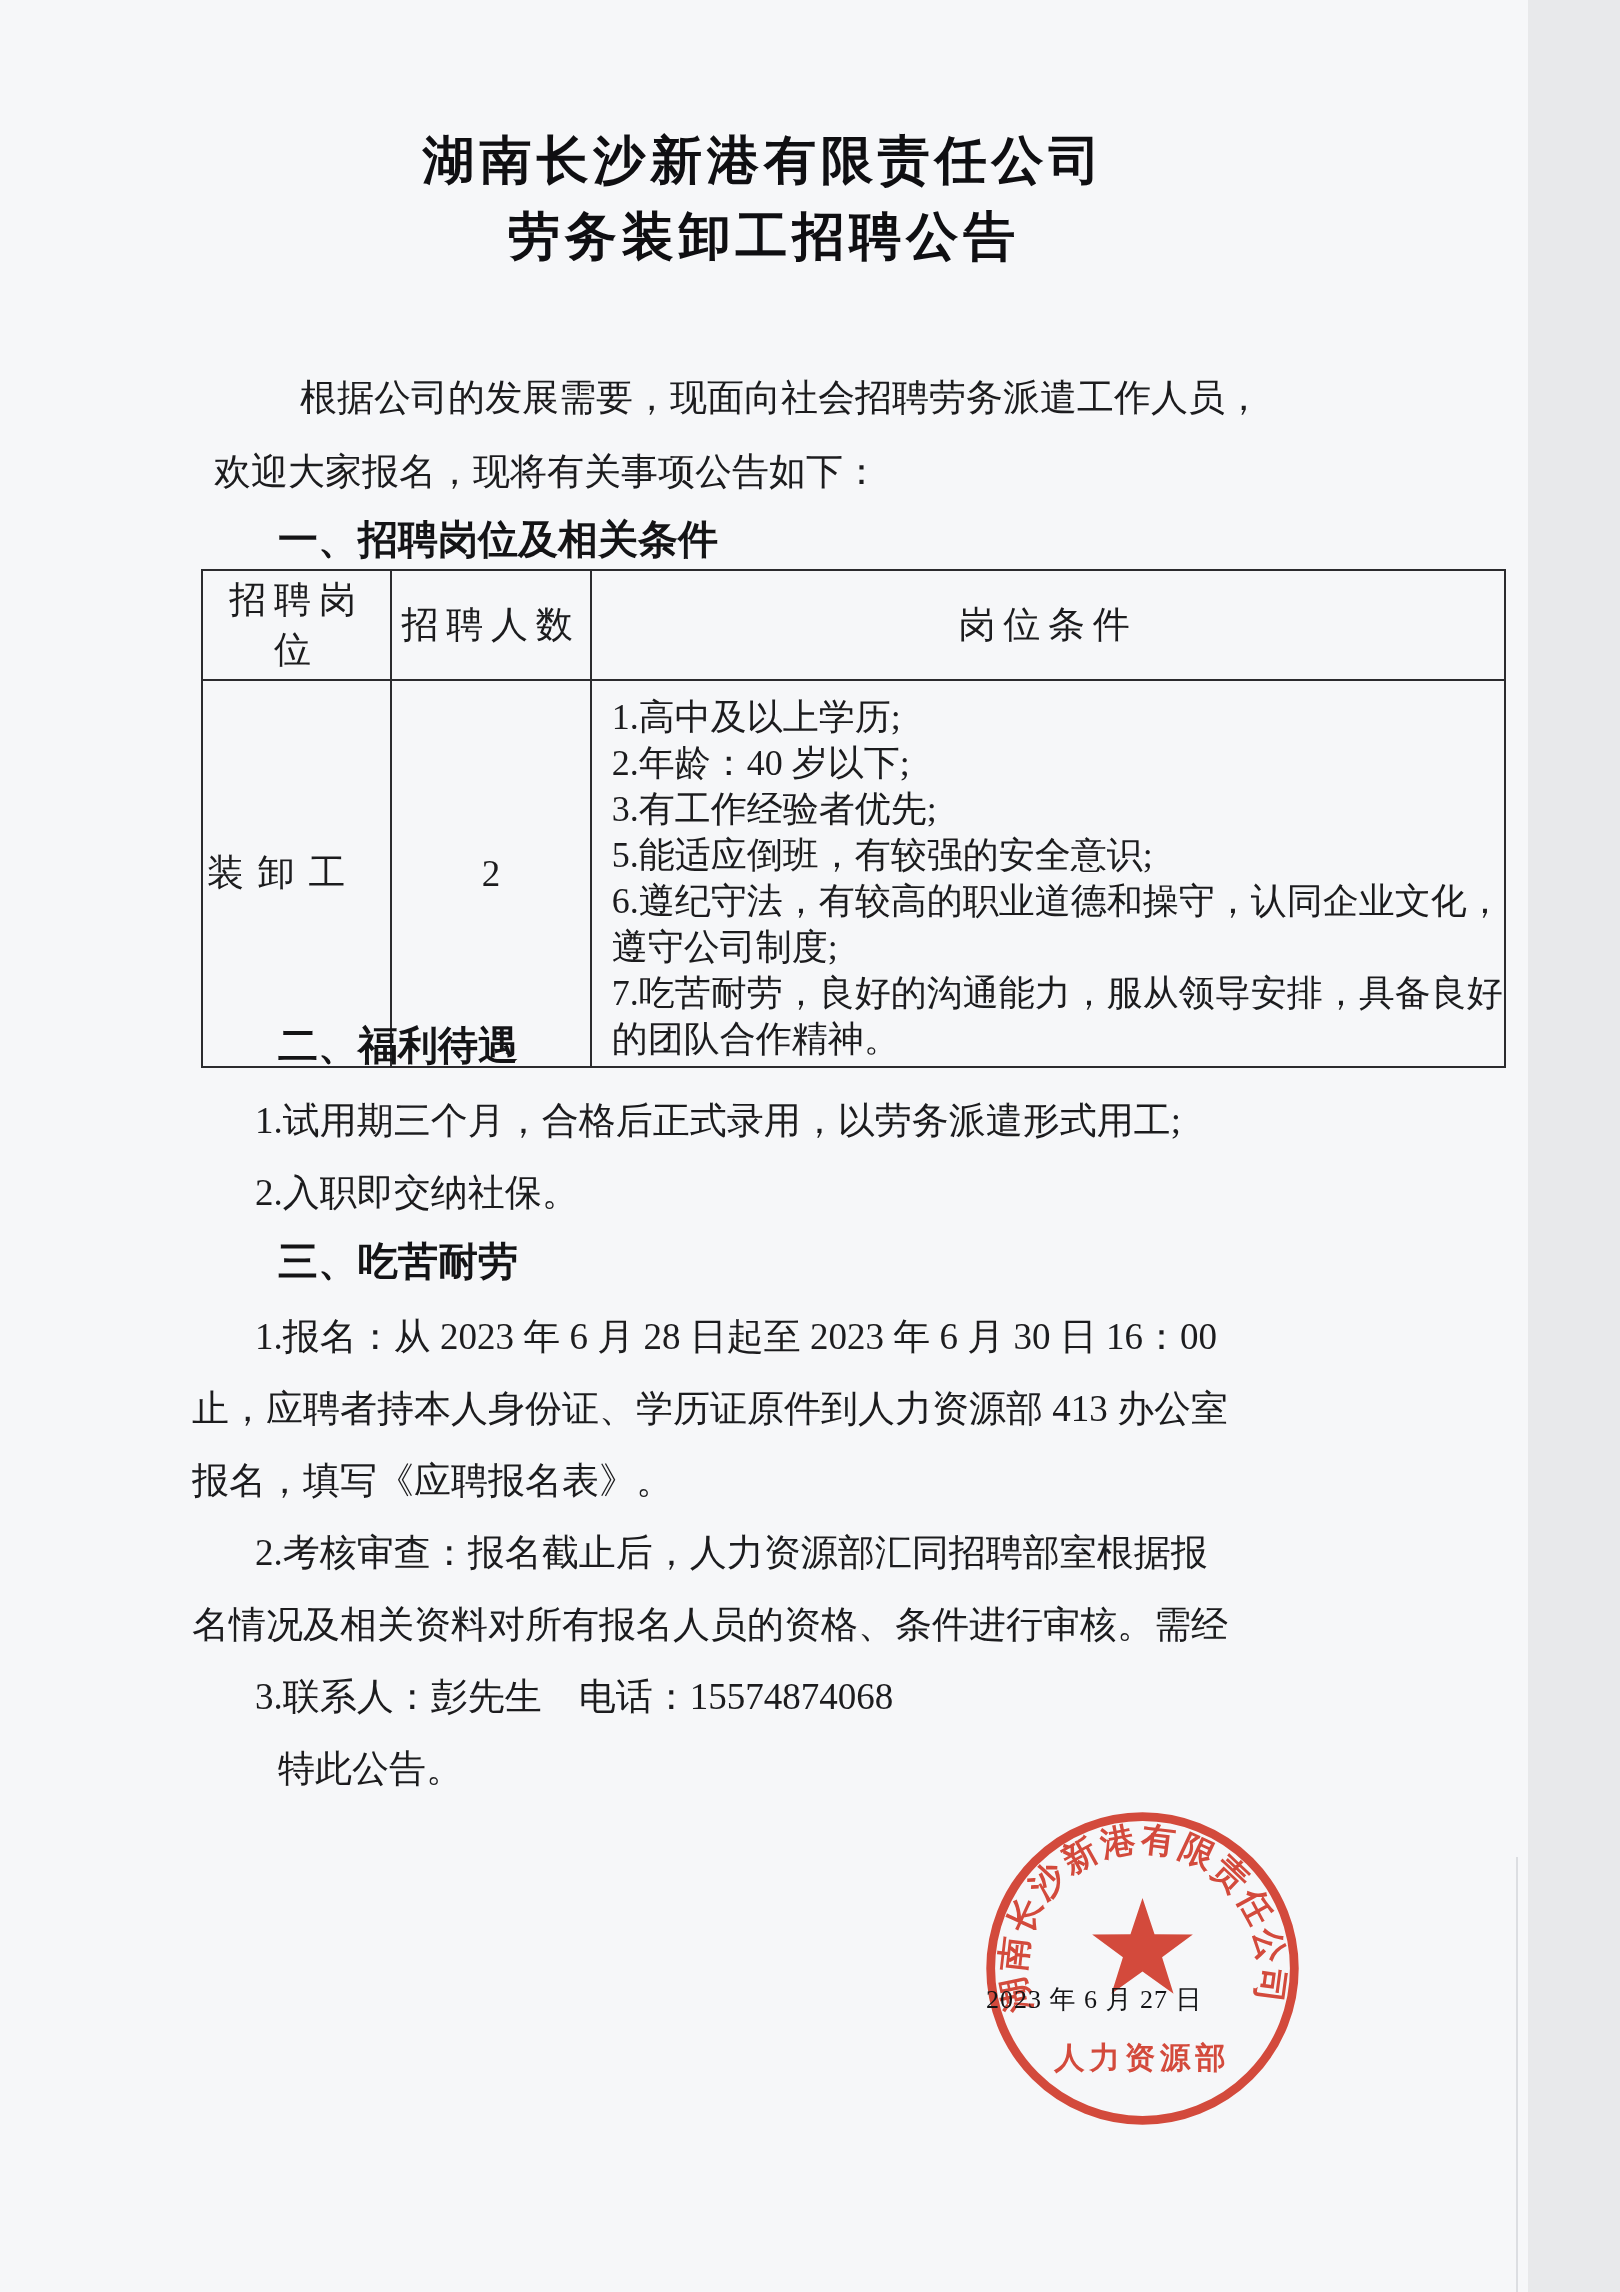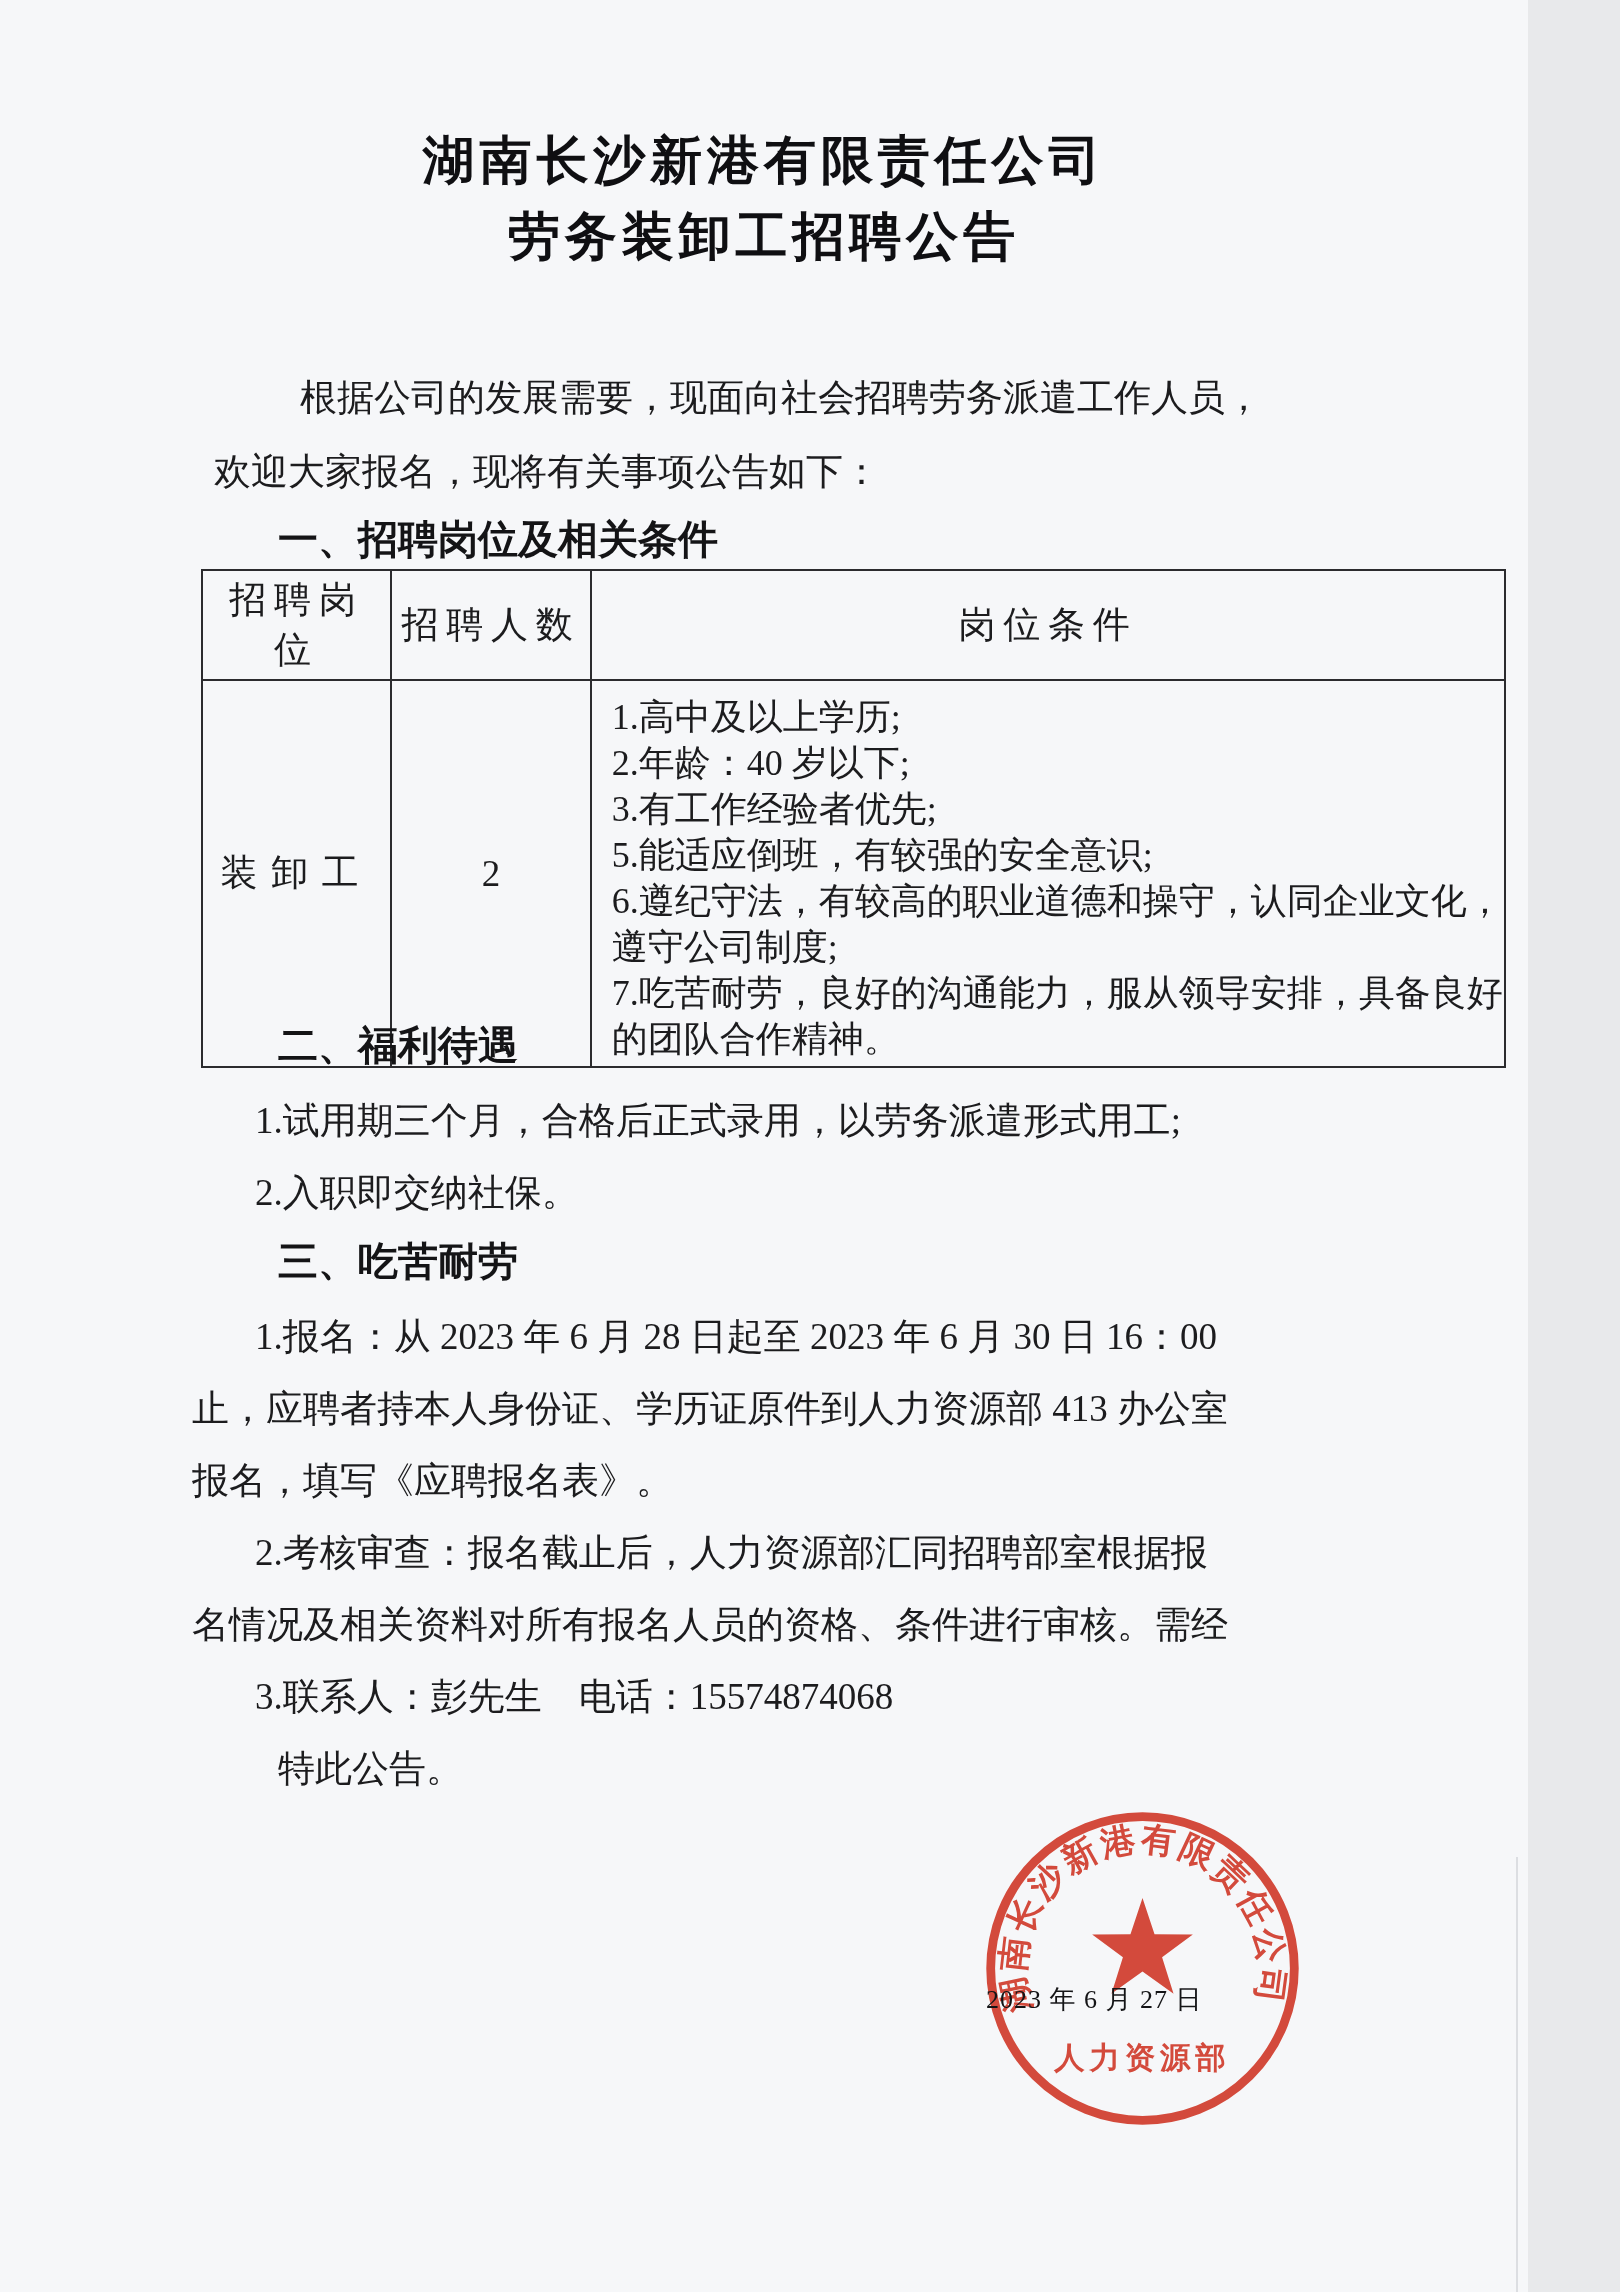--- a/index.html
+++ b/index.html
@@ -36,21 +36,21 @@
   .num-all .line{text-indent:63px;}
   
   .jobs-table{
     position:absolute;left:201px;top:569px;width:1304px;height:439px;
     border-collapse:collapse;table-layout:fixed;
     font-family:"Liberation Serif","DejaVu Serif",serif;font-size:37px;color:#1c1c1e;
   }
   .jobs-table th,.jobs-table td{border:2px solid #2b2b2e;padding:4px;vertical-align:middle;}
   .jobs-table{border-top:2.9px solid #2b2b2e;}
   .jobs-table th{font-weight:normal;letter-spacing:7.8px;height:63px;text-align:center;}
-  .cell-center{text-align:center;letter-spacing:13.7px;margin-left:42px;}
+  .cell-center{text-align:left;letter-spacing:13.7px;margin-left:42px;}
   .count-cell{text-align:center;letter-spacing:0;}
   .cond-cell{vertical-align:top;}
   .cond-lines{font-size:36px;line-height:46px;padding:8.8px 9.8px 0 15.7px;}
   
   .date-line{
     position:absolute;left:986px;top:1982px;z-index:4;
     font-family:"Liberation Serif","DejaVu Serif",serif;font-size:26px;
     letter-spacing:1px;color:#141416;white-space:nowrap;
   }
   .seal{position:absolute;left:976px;top:1802px;width:333px;height:333px;z-index:3;opacity:.88;}

